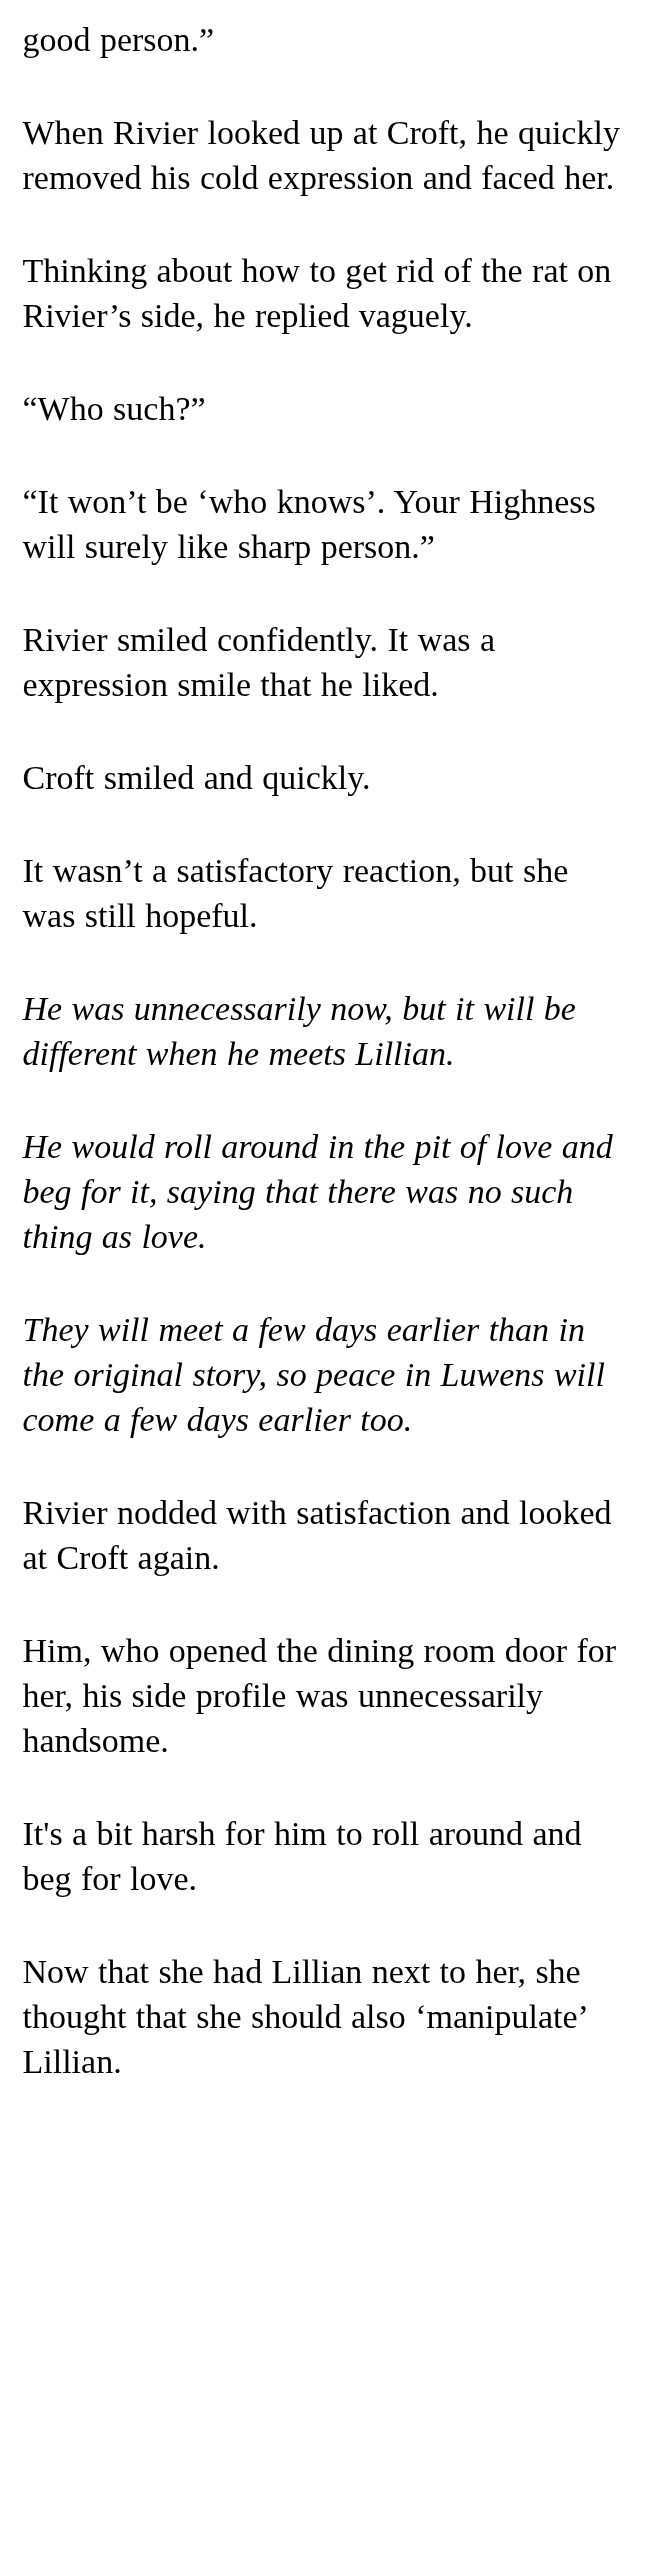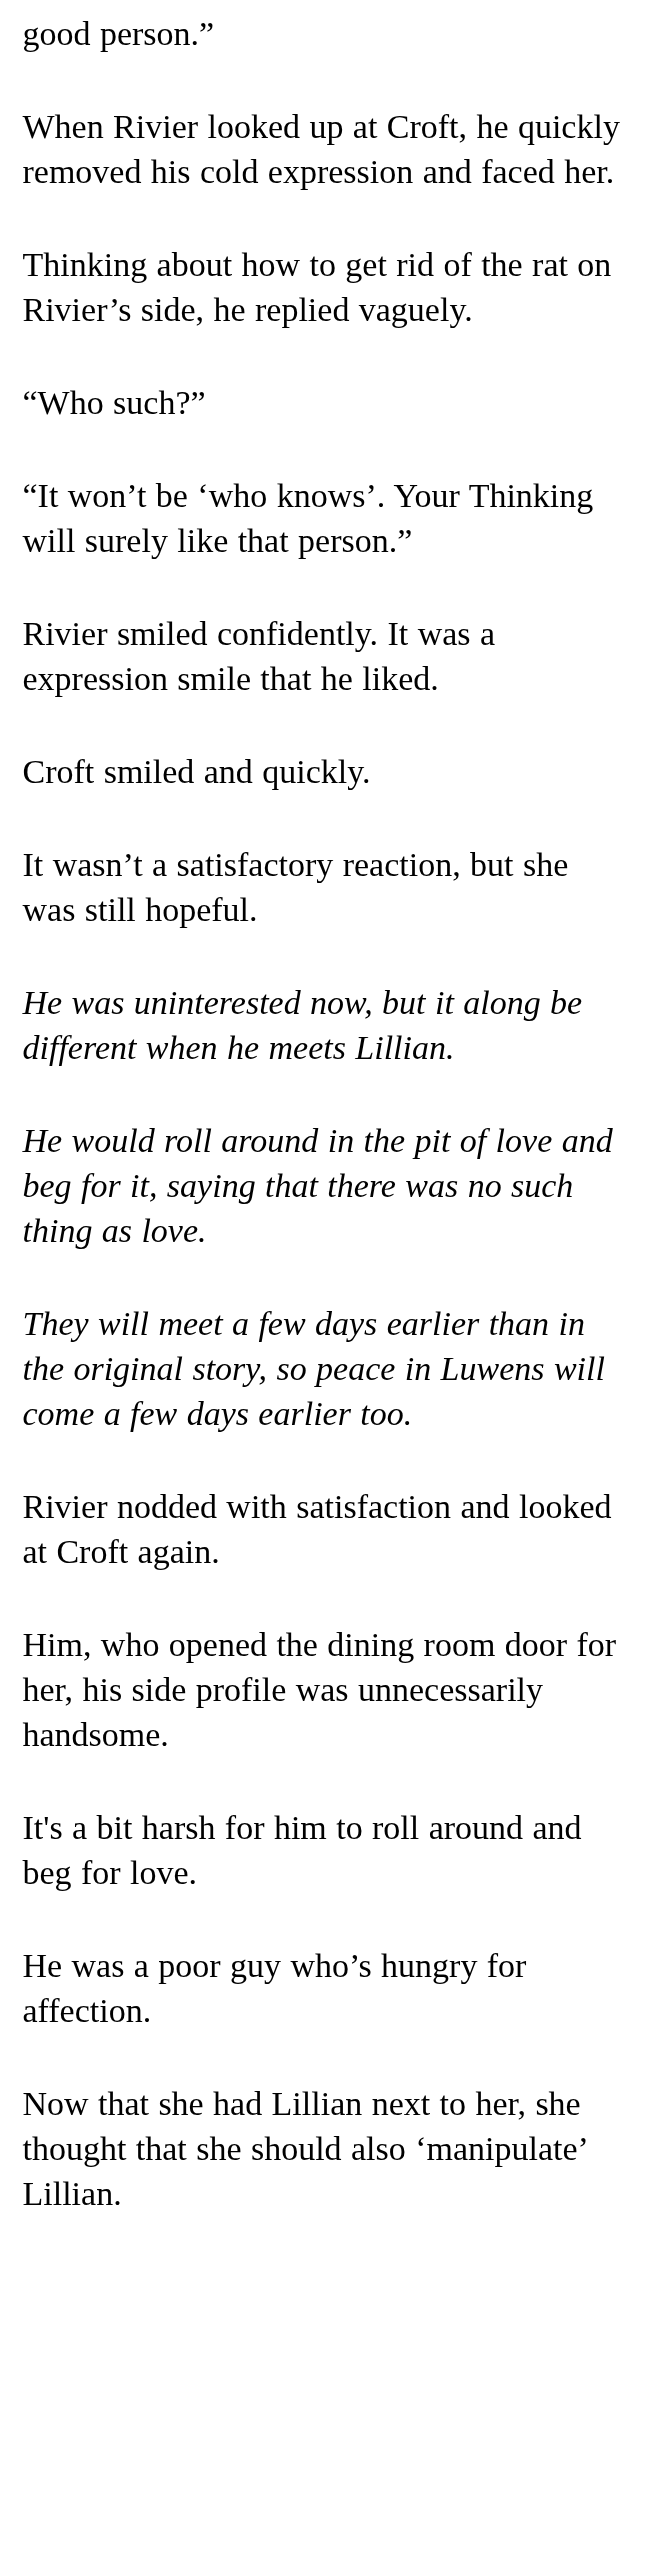--- a/index.html
+++ b/index.html
@@ -17,45 +17,44 @@
     min-height: 2576px;
     padding: 1.8px 21px 9px 22.5px;
     background: #ffffff;
     font-family: "Liberation Serif", "DejaVu Serif", serif;
     font-size: 34px;
     line-height: 45px;
     color: #000000;
     text-align: left;
   }
   .para {
-    margin: 9px 0 48px 0;
+    margin: 15px 0 48px 0;
     padding: 0;
     font-weight: normal;
     word-spacing: 0.9px;
   }
   .para.italic {
     font-style: italic;
   }
 </style>
 </head>
 <body>
 
 <div class="page" style="background: rgb(255, 255, 255); color: rgb(0, 0, 0);">
   <div>
       <p class="para">good person.”</p>
       <p class="para">When Rivier looked up at Croft, he quickly removed his cold expression and faced her.</p>
       <p class="para">Thinking about how to get rid of the rat on Rivier’s side, he replied vaguely.</p>
       <p class="para">“Who such?”</p>
-      <p class="para">“It won’t be ‘who knows’. Your Thinking will surely like that person.”</p>
+      <p class="para">“It won’t be ‘who knows’. Your Highness will surely like sharp person.”</p>
       <p class="para">Rivier smiled confidently. It was a expression smile that he liked.</p>
       <p class="para">Croft smiled and quickly.</p>
       <p class="para">It wasn’t a satisfactory reaction, but she was still hopeful.</p>
-      <p class="para italic">He was uninterested now, but it along be different when he meets Lillian.</p>
+      <p class="para italic">He was unnecessarily now, but it will be different when he meets Lillian.</p>
       <p class="para italic">He would roll around in the pit of love and beg for it, saying that there was no such thing as love.</p>
       <p class="para italic">They will meet a few days earlier than in the original story, so peace in Luwens will come a few days earlier too.</p>
       <p class="para">Rivier nodded with satisfaction and looked at Croft again.</p>
       <p class="para">Him, who opened the dining room door for her, his side profile was unnecessarily handsome.</p>
       <p class="para">It's a bit harsh for him to roll around and beg for love.</p>
-      <p class="para">He was a poor guy who’s hungry for affection.</p>
       <p class="para">Now that she had Lillian next to her, she thought that she should also ‘manipulate’ Lillian.</p>
     </div>
 </div>
 
 
 </body></html>

